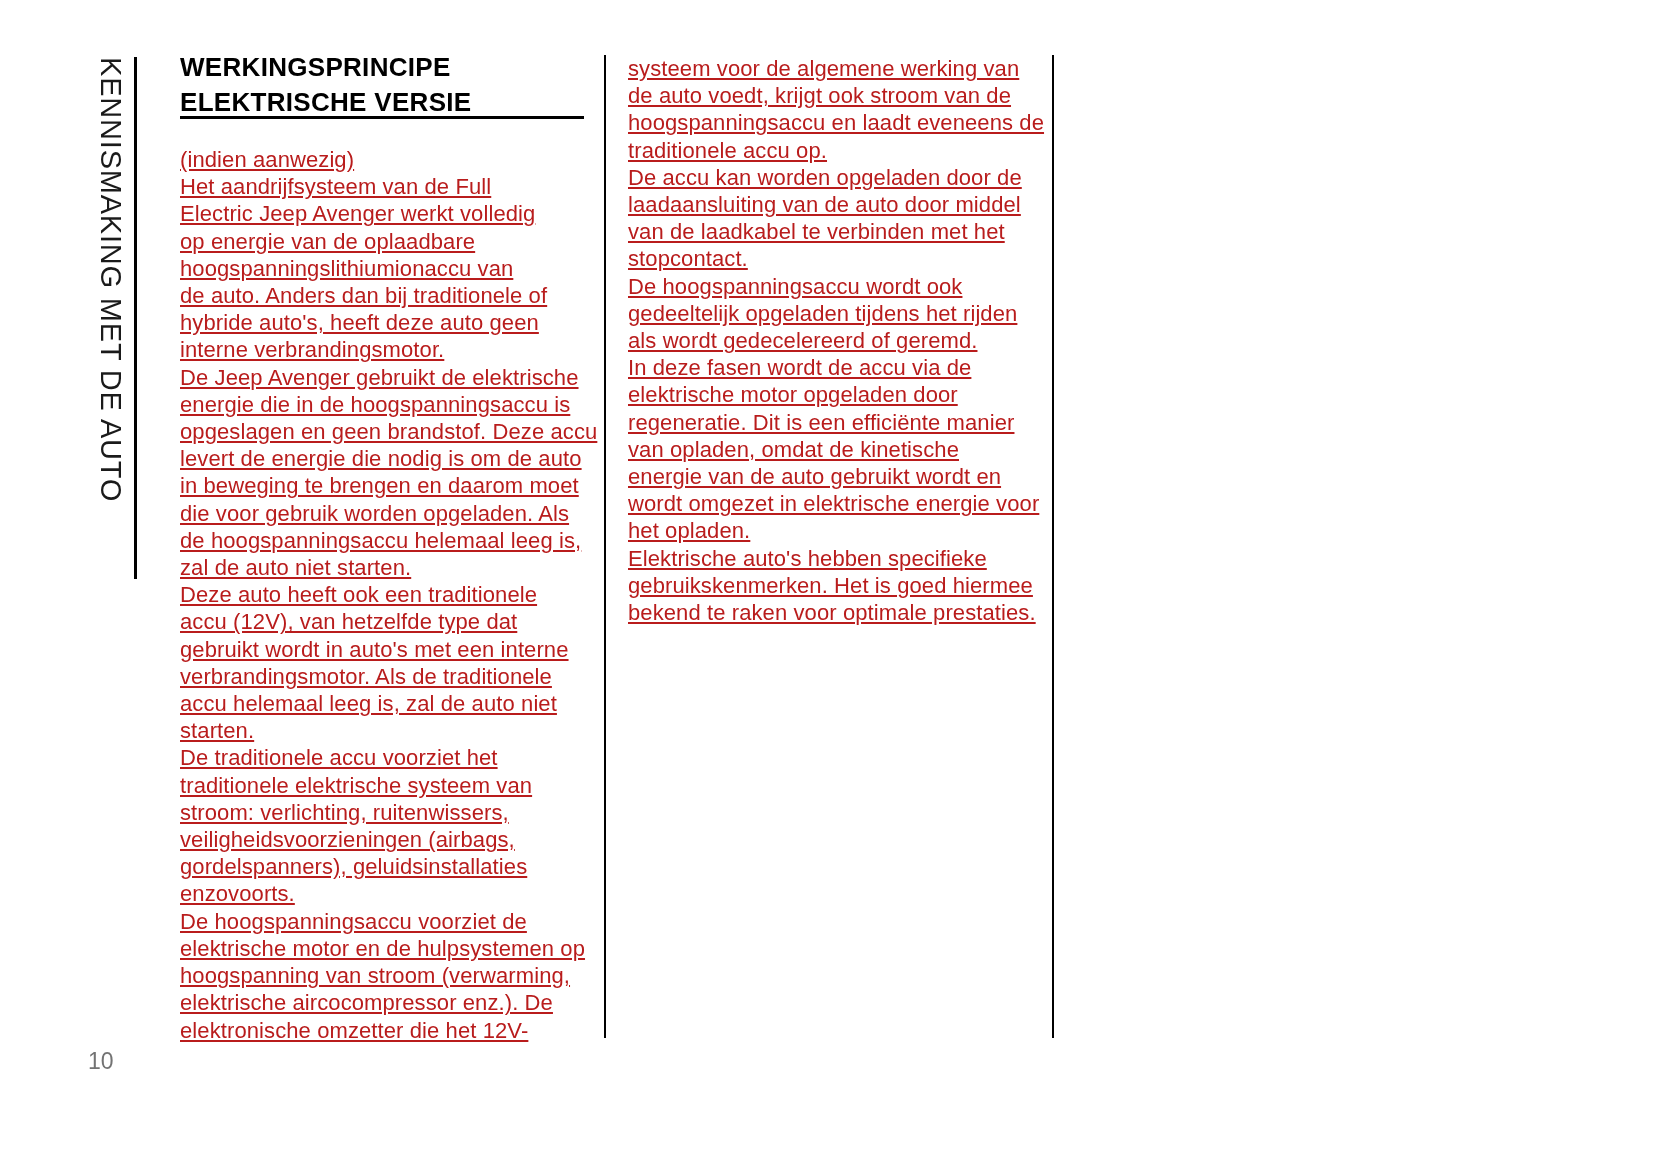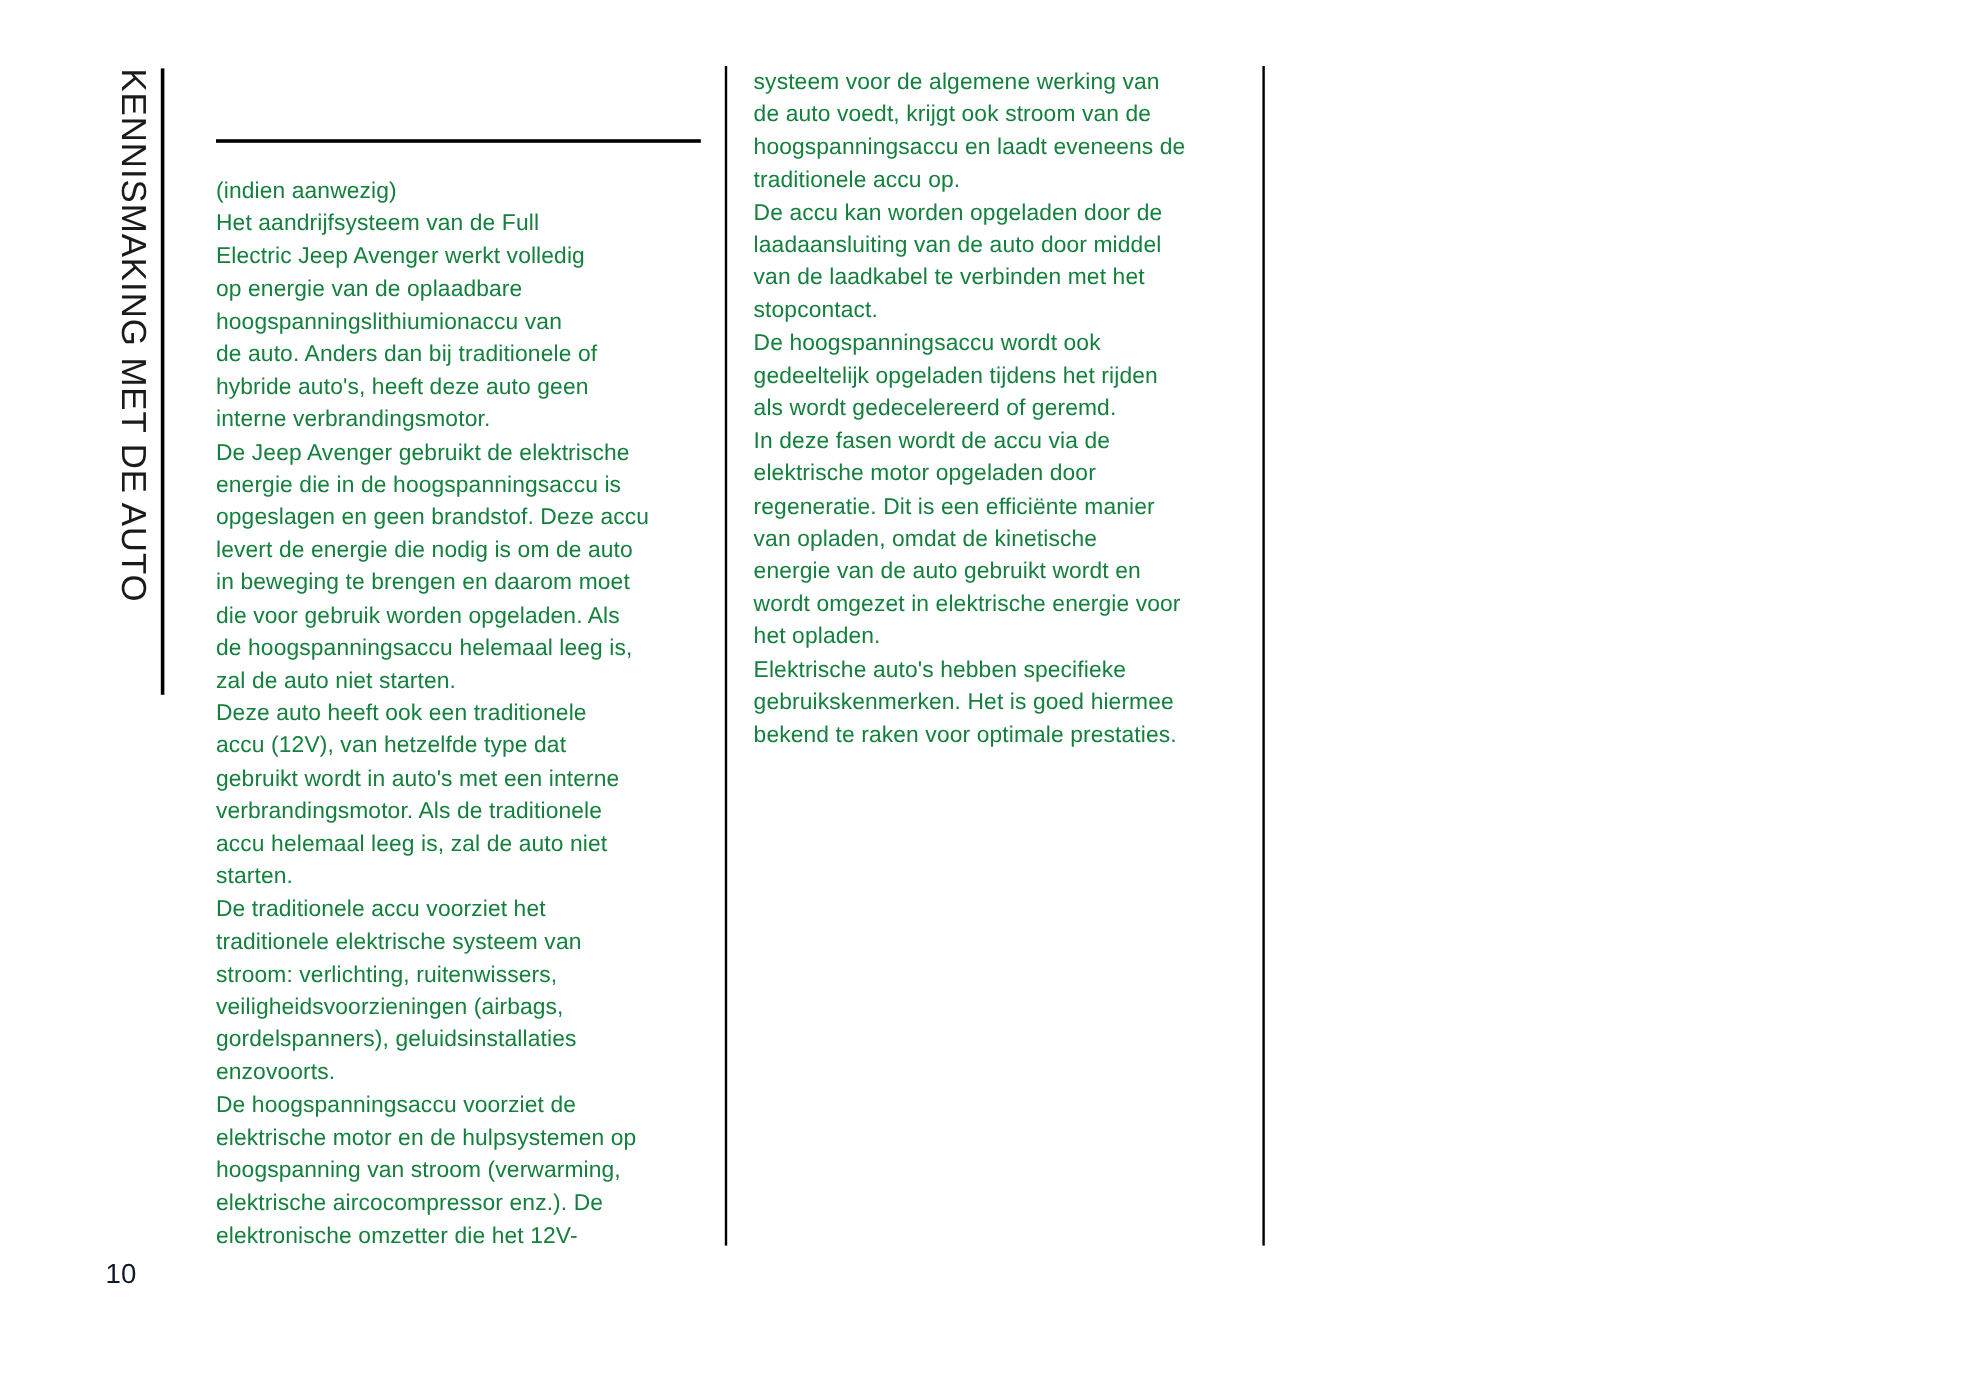--- a/index.html
+++ b/index.html
@@ -64,25 +64,26 @@
     left: 180px;
     top: 116px;
     width: 404px;
     height: 3px;
     background: #000000;
   }
 
   
   .body-text {
     position: absolute;
-    font-size: 19px;
+    font-size: 22px;
     line-height: 27.2px;
     letter-spacing: 0.1px;
     white-space: pre-line;
-    color: #15803d;
+    color: #b91c1c;
+    text-decoration: underline;
   }
   .col-1-text {
     left: 180px;
     top: 146px;
     width: 420px;
   }
   .col-2-text {
     left: 628px;
     top: 55px;
     width: 420px;
@@ -98,33 +99,35 @@
   }
   .col-divider-1 { left: 604px; }
   .col-divider-2 { left: 1052px; }
 
   
   .page-number {
     position: absolute;
     left: 88px;
     top: 1048px;
     font-size: 23px;
-    color: #0f172a;
+    color: #737373;
   }
 </style>
 </head>
 <body>
 
 <div class="page">
 
   <div class="sidebar-title">
     <span class="sidebar-title-inner">KENNISMAKING MET DE AUTO</span>
   </div>
   <div class="sidebar-rule"></div>
 
+  <h1 class="section-heading">WERKINGSPRINCIPE
+ELEKTRISCHE VERSIE</h1>
   <div class="heading-underline"></div>
 
   <div class="body-text col-1-text">(indien aanwezig)
 Het aandrijfsysteem van de Full
 Electric Jeep Avenger werkt volledig
 op energie van de oplaadbare
 hoogspanningslithiumionaccu van
 de auto. Anders dan bij traditionele of
 hybride auto's, heeft deze auto geen
 interne verbrandingsmotor.

